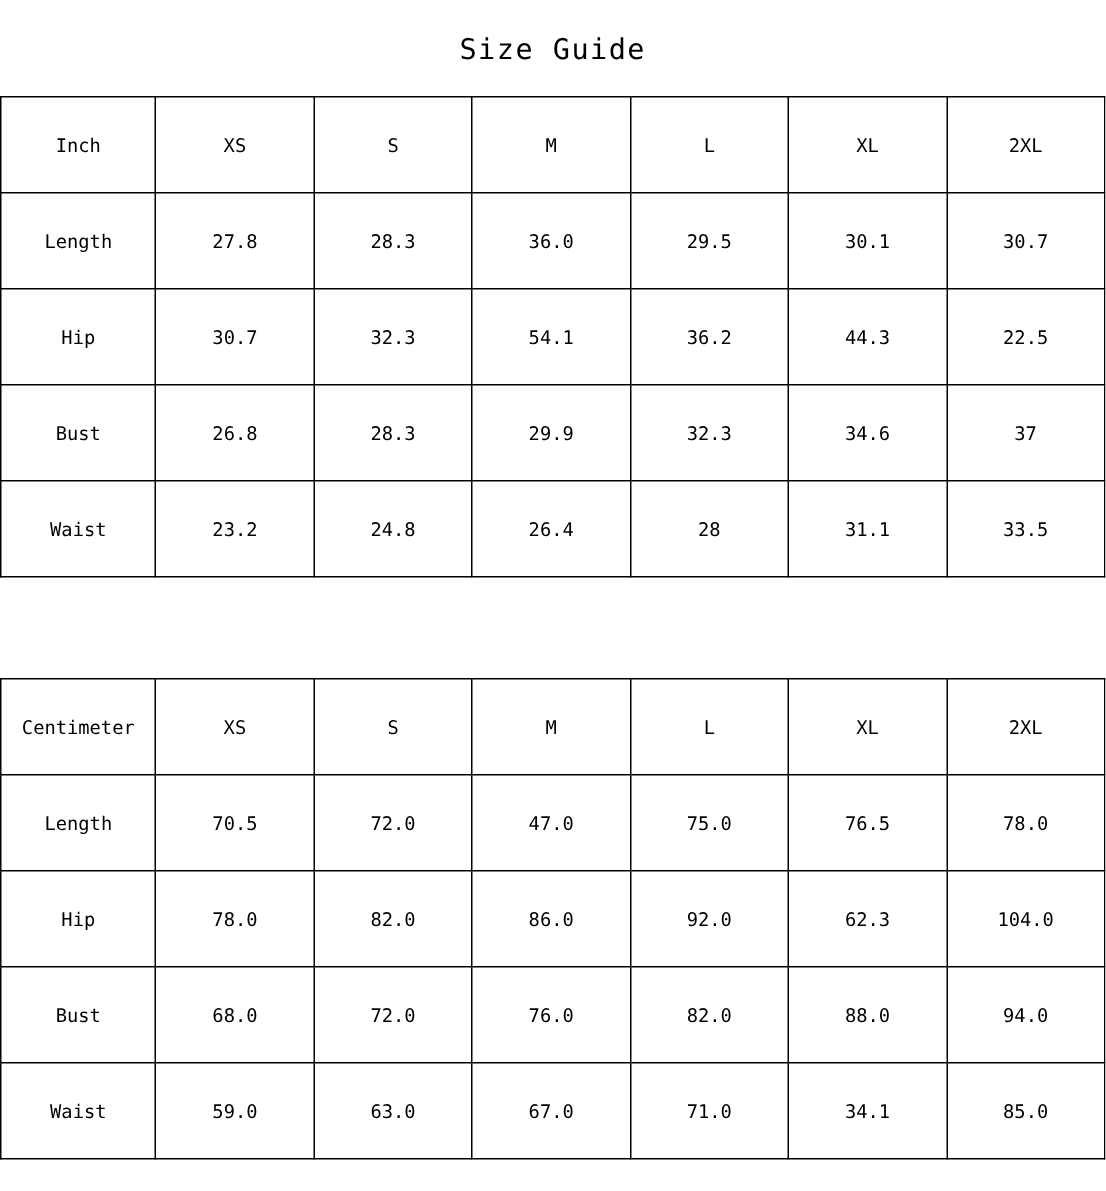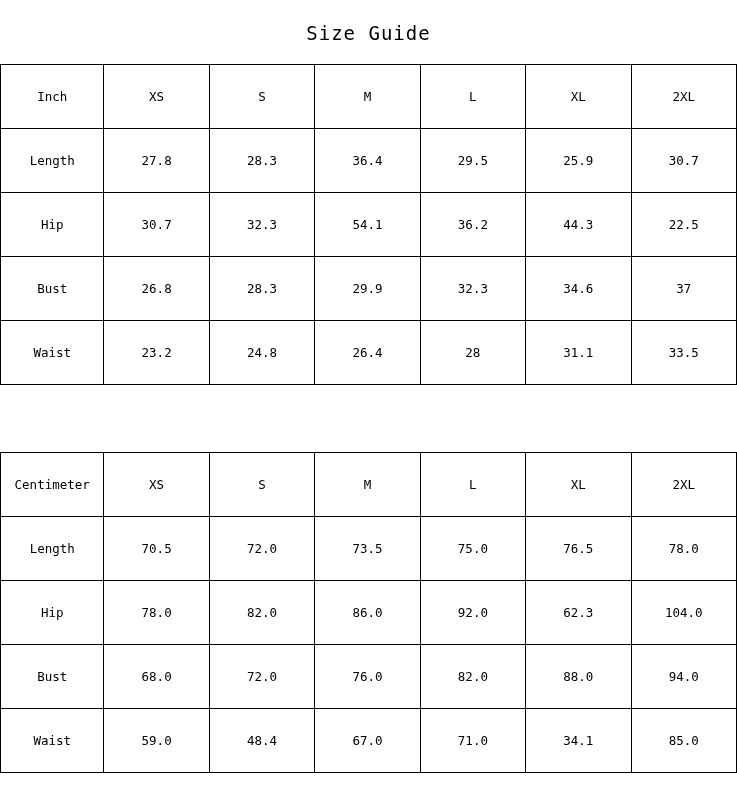--- a/index.html
+++ b/index.html
@@ -93,23 +93,23 @@
         <th>L</th>
         <th>XL</th>
         <th>2XL</th>
       </tr>
     </thead>
     <tbody>
       <tr>
         <td class="rowhead">Length</td>
         <td>27.8</td>
         <td>28.3</td>
-        <td>36.4</td>
+        <td>36.0</td>
         <td>29.5</td>
-        <td>25.9</td>
+        <td>30.1</td>
         <td>30.7</td>
       </tr>
       <tr>
         <td class="rowhead">Hip</td>
         <td>30.7</td>
         <td>32.3</td>
         <td>54.1</td>
         <td>36.2</td>
         <td>44.3</td>
         <td>22.5</td>
@@ -156,21 +156,21 @@
         <th>L</th>
         <th>XL</th>
         <th>2XL</th>
       </tr>
     </thead>
     <tbody>
       <tr>
         <td class="rowhead">Length</td>
         <td>70.5</td>
         <td>72.0</td>
-        <td>73.5</td>
+        <td>47.0</td>
         <td>75.0</td>
         <td>76.5</td>
         <td>78.0</td>
       </tr>
       <tr>
         <td class="rowhead">Hip</td>
         <td>78.0</td>
         <td>82.0</td>
         <td>86.0</td>
         <td>92.0</td>
@@ -182,21 +182,21 @@
         <td>68.0</td>
         <td>72.0</td>
         <td>76.0</td>
         <td>82.0</td>
         <td>88.0</td>
         <td>94.0</td>
       </tr>
       <tr>
         <td class="rowhead">Waist</td>
         <td>59.0</td>
-        <td>48.4</td>
+        <td>63.0</td>
         <td>67.0</td>
         <td>71.0</td>
         <td>34.1</td>
         <td>85.0</td>
       </tr>
     </tbody>
   </table>
 
   <div class="footnote">
     <div>This size guide shows product measurements taken when products</div>

